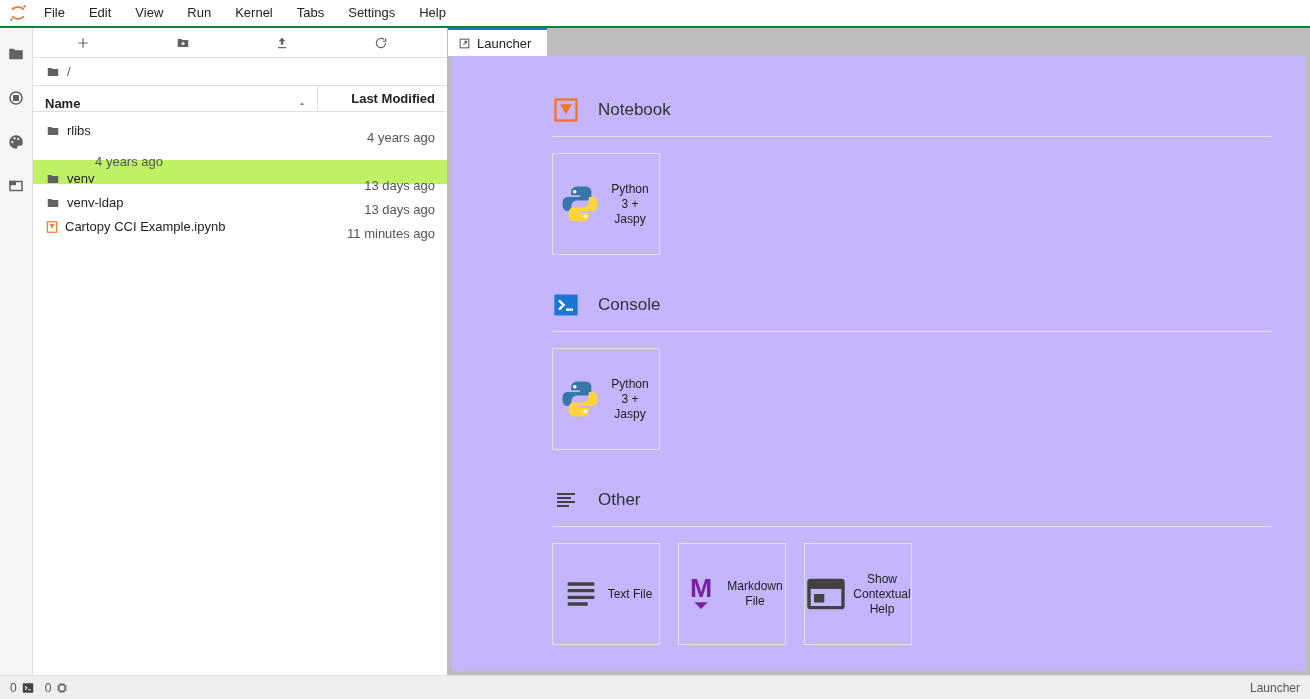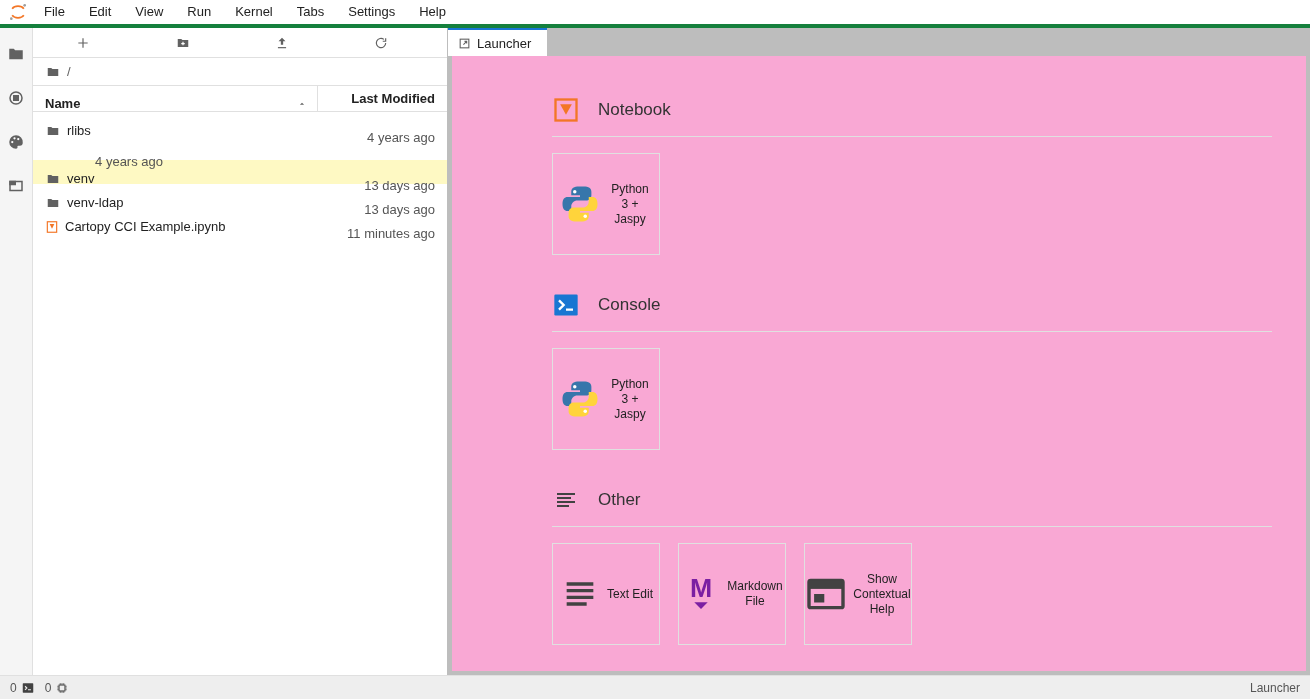--- a/index.html
+++ b/index.html
@@ -1,49 +1,49 @@
 <!DOCTYPE html>
 <html><head>
 <meta charset="utf-8">
 <style>
   * { box-sizing: border-box; margin: 0; padding: 0; }
   html, body { height: 100%; width: 100%; font-family: -apple-system, BlinkMacSystemFont, "Segoe UI", Helvetica, Arial, sans-serif; font-size: 13px; color: #222; overflow: hidden; }
   body { display: flex; flex-direction: column; background: #fff; }
 
   
-  .menubar { display: flex; align-items: center; height: 28px; border-bottom: 4px solid #15803d; padding: 0 4px; }
+  .menubar { display: flex; align-items: center; height: 28px; border-bottom: 2px solid #15803d; padding: 0 4px; }
   .menubar-logo { width: 28px; height: 28px; display:flex; align-items:center; justify-content:center; }
   .menubar-item { padding: 0 12px; cursor: pointer; line-height: 28px; }
 
   
   .main { flex: 1; display: flex; min-height: 0; }
 
   
   .rail { width: 33px; background: #f5f5f5; border-right: 1px solid #e0e0e0; display:flex; flex-direction:column; align-items:center; padding-top:16px; gap:24px; }
   .rail-icon { width:20px; height:20px; display:flex; align-items:center; justify-content:center; color:#555; cursor:pointer; }
 
   
   .file-panel { width: 415px; border-right: 1px solid #bdbdbd; display:flex; flex-direction:column; background:#fff; }
   .file-toolbar { height: 30px; display:flex; align-items:center; justify-content:space-around; border-bottom:1px solid #e0e0e0; padding:0 8px; color:#616161;}
   .file-tb-btn { cursor:pointer; width:30px; text-align:center; }
   .breadcrumb { height: 28px; display:flex; align-items:center; padding:0 12px; border-bottom:1px solid #e0e0e0; color:#616161; gap:6px;}
   .file-header { height: 26px; display:flex; align-items:flex-end; border-bottom:1px solid #e0e0e0; font-weight:600; font-size:13px; }
   .col-name { flex:1; padding-left:12px; display:flex; align-items:center; gap:4px;}
   .col-mod  { width: 130px; text-align:right; padding-right:12px; border-left:1px solid #e0e0e0; height:100%; display:flex; align-items:center; justify-content:flex-end;}
   .file-list { flex:1; overflow:auto; }
   .file-row { height: 24px; display:flex; align-items:center; padding:0 12px; cursor:pointer; }
-  .file-row.selected { background:#fef9c3;justify-content:center; }
+  .file-row.selected { background:#bef264;justify-content:center; }
   .file-row-name { flex:1; display:flex; align-items:center; gap:6px;margin-top:13px; }
   .file-row-mod  { width: 118px; text-align:right; color:#555;margin-top:27px; }
 
   
   .right { flex:1; display:flex; flex-direction:column; background:#bdbdbd; min-width:0;}
   .tabbar { height:28px; background:#bdbdbd; display:flex; align-items:flex-end; }
   .tab { height:28px; background:#fff; border-top:2px solid #1976d2; display:flex; align-items:center; padding:0 16px 0 10px; gap:6px; font-size:13px; }
-  .launcher-body { flex:1; background:#f9a8d4; margin:0 4px 4px 4px; overflow:auto; padding: 40px 0 30px 100px; }
+  .launcher-body { flex:1; background:#c4b5fd; margin:0 4px 4px 4px; overflow:auto; padding: 40px 0 30px 100px; }
   .section { margin-bottom: 36px; max-width: 720px;}
   .section-header { display:flex; align-items:center; gap:18px; padding-bottom:12px; border-bottom:1px solid #e0e0e0; margin-bottom:16px;}
   .section-icon { width:28px; height:28px; display:flex; align-items:center; justify-content:center; }
   .section-title { font-size:17px; color:#333; }
   .cards { display:flex; gap:18px; }
   .card { width:108px; height:102px; border:1px solid #e0e0e0; display:flex; align-items:center; justify-content:center; cursor:pointer; text-align:center; padding:6px; gap:6px;}
   .card-label { font-size:12px; line-height:1.25; }
   .card-icon-big { width:42px; height:42px; display:flex; align-items:center; justify-content:center; }
 
   
@@ -264,21 +264,21 @@
             </div>
             <div class="section-title">Other</div>
           </div>
           <div class="cards">
             <div class="card">
               <div class="card-icon-big">
                 <svg width="40" height="40" viewBox="0 0 24 24" fill="#424242">
                   <path d="M4 5h16v2H4zM4 9h16v2H4zM4 13h16v2H4zM4 17h12v2H4z"></path>
                 </svg>
               </div>
-              <div class="card-label">Text Edit</div>
+              <div class="card-label">Text File</div>
             </div>
             <div class="card">
               <div class="card-icon-big">
                 <svg width="40" height="40" viewBox="0 0 24 24">
                   <text x="12" y="14" text-anchor="middle" font-size="16" font-weight="900" fill="#7b1fa2">M</text>
                   <path d="M8 17l4 4 4-4z" fill="#7b1fa2"></path>
                 </svg>
               </div>
               <div class="card-label">Markdown File</div>
             </div>

